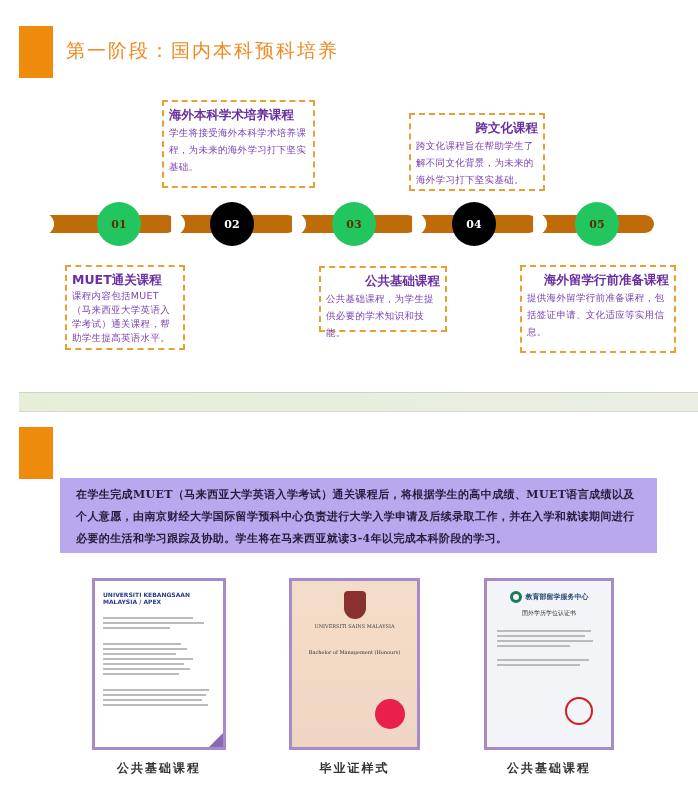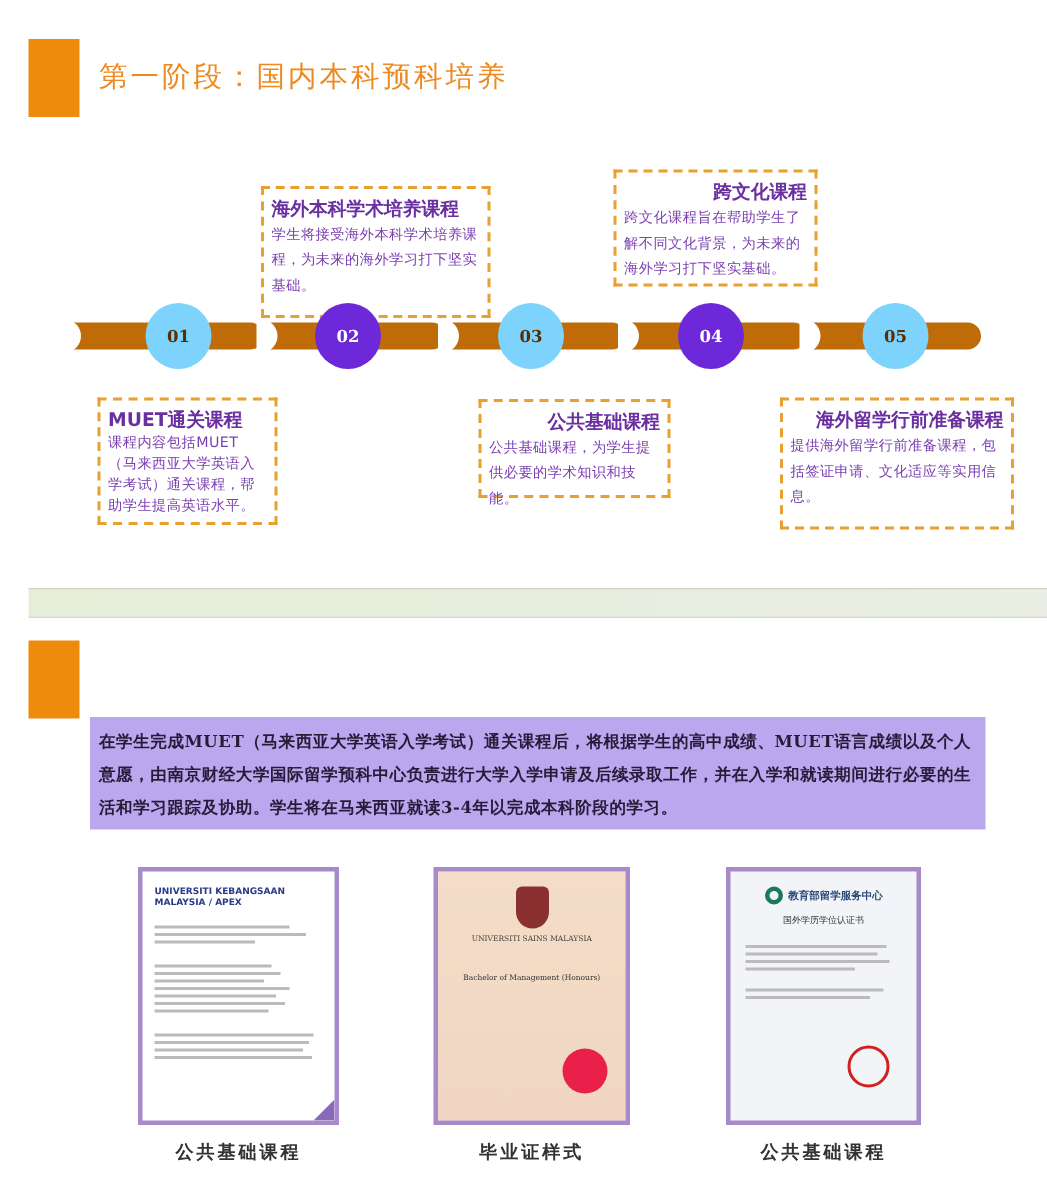--- a/index.html
+++ b/index.html
@@ -2,40 +2,40 @@
 <html><head>
 <meta charset="utf-8">
 <style>
   * { margin:0; padding:0; box-sizing:border-box; }
   body { width:698px; height:788px; background:#fff; font-family:"DejaVu Sans", sans-serif; position:relative; overflow:hidden; }
   .section-marker { position:absolute; background:#ee8a0c; width:34px; height:52px; left:19px; }
   .section-title { position:absolute; left:66px; font-family:"DejaVu Serif", serif; color:#ee8a22; font-size:19px; letter-spacing:2px; }
   .timeline-seg { position:absolute; height:18px; background:#bf6c08; top:215px; border-radius:0 9px 9px 0; }
   .notch { position:absolute; width:14px; height:22px; top:213px; background:#fff; border-radius:0 11px 11px 0; }
   .node { position:absolute; width:44px; height:44px; border-radius:50%; top:202px; display:flex; align-items:center; justify-content:center; font-family:"DejaVu Serif", serif; font-weight:bold; font-size:11px; }
-  .node.orange { background:#7dd3fc; color:#5a2e00; }
-  .node.purple { background:#6d28d9; color:#fff; }
+  .node.orange { background:#22c55e; color:#5a2e00; }
+  .node.purple { background:#000000; color:#fff; }
   .card { position:absolute; border:2px dashed #e8a030; background:#fff; padding:4px 5px; color:#6a2fa0; }
   .card h3 { font-size:12.5px; font-weight:bold; color:#6a2fa0; line-height:18px; }
   .card p { font-size:9.5px; line-height:17px; color:#7a3fb0; letter-spacing:0.3px; }
   .card.center h3 { text-align:right; }
   .divider-band { position:absolute; left:19px; top:392px; width:679px; height:20px; background:linear-gradient(to right,#e6eed8,#eaeee4); border-top:1px solid #cfd4c4; border-bottom:1px solid #d4d8cc; }
-  .info-box { position:absolute; left:60px; top:478px; width:597px; height:75px; background:#b9a8ee; padding:6px 6px; }
+  .info-box { position:absolute; left:60px; top:478px; width:597px; height:75px; background:#b9a8ee; padding:6px 16px; }
   .info-box p { font-family:"DejaVu Serif", serif; font-size:11px; font-weight:bold; line-height:22px; color:#2a1a3a; letter-spacing:0.4px; }
   .doc { position:absolute; top:578px; width:134px; height:172px; border:3px solid #a78ac8; overflow:hidden; }
   .doc-caption { position:absolute; top:760px; font-family:"DejaVu Serif", serif; font-weight:bold; font-size:12px; color:#333; letter-spacing:2px; text-align:center; }
   .line { height:2px; background:#bbb; margin:3px 0; }
 </style>
 </head>
 <body>
 
 <div class="section-marker" style="top:26px;"></div>
 <div class="section-title" style="top:38px;">第一阶段：国内本科预科培养</div>
 
-<div class="card" style="left:162px;top:124px;width:153px;height:88px;margin-left:12px;">
+<div class="card" style="left:162px;top:100px;width:153px;height:88px;">
   <h3>海外本科学术培养课程</h3>
   <p>学生将接受海外本科学术培养课程，为未来的海外学习打下坚实基础。</p>
 </div>
 <div class="card center" style="left:409px;top:113px;width:136px;height:78px;">
   <h3>跨文化课程</h3>
   <p>跨文化课程旨在帮助学生了解不同文化背景，为未来的海外学习打下坚实基础。</p>
 </div>
 
 <div>
   <div class="timeline-seg" style="left:46px;width:130px;"></div>

